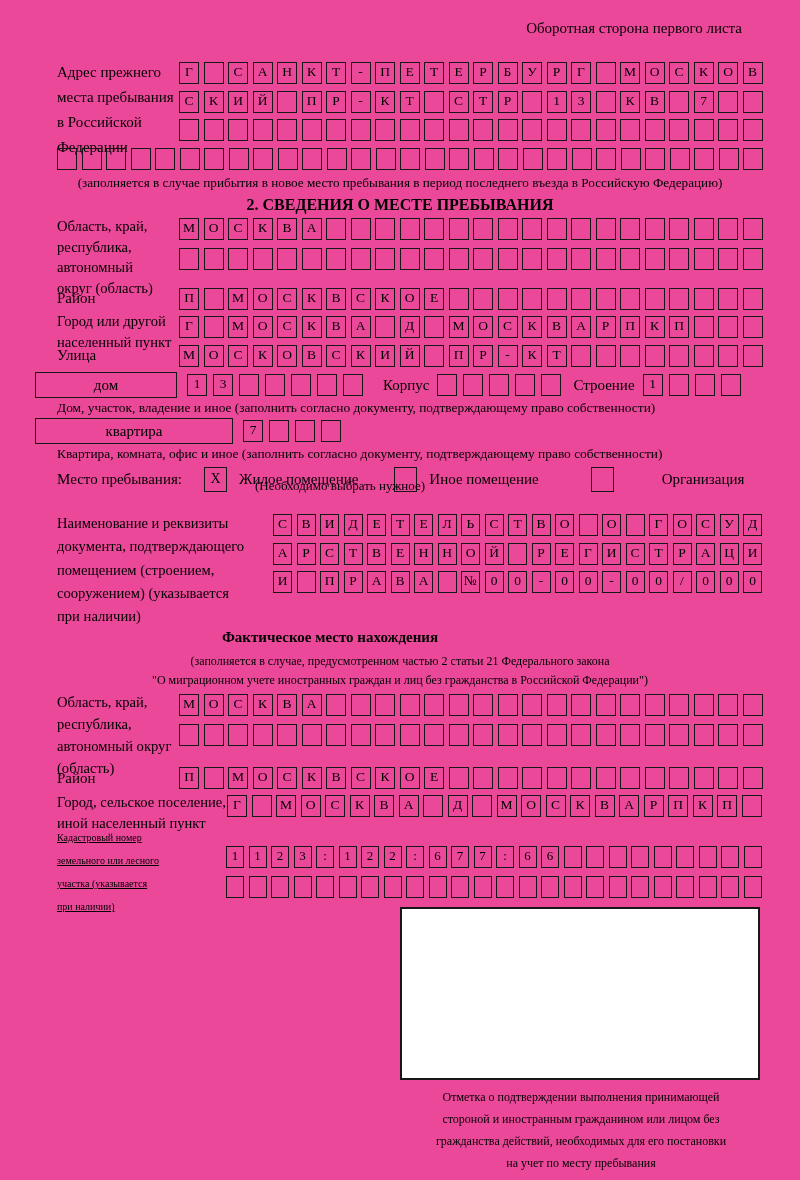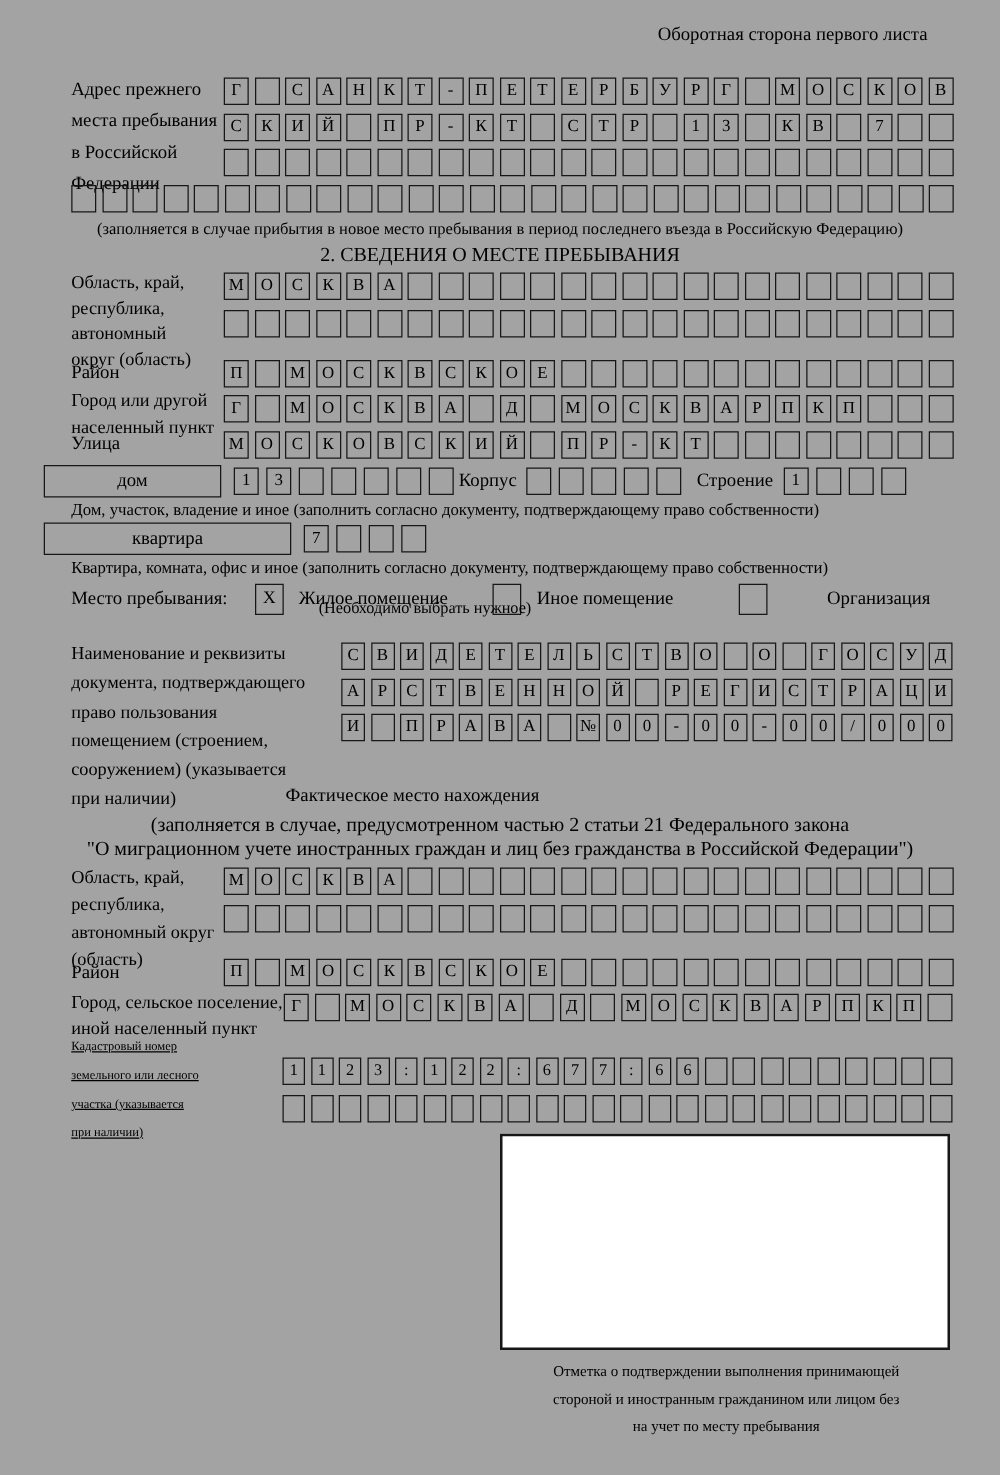--- a/index.html
+++ b/index.html
@@ -1,17 +1,17 @@
 <!DOCTYPE html>
 <html><head>
 <meta charset="utf-8">
 <style>
   html,body{margin:0;padding:0;background:#fff;}
   .page{
-    position:relative;width:800px;height:1180px;background:#a3a3a3;color:#000;
+    position:relative;width:800px;height:1180px;background:#ec4899;color:#000;
     font-family:"Liberation Serif","DejaVu Serif",serif;overflow:hidden;
   }
   .abs{position:absolute;}
   .lbl{font-size:15px;}
   .label-lines div{white-space:nowrap;}
   .cells{display:flex;column-gap:4.5px;}
   .cell{
     box-sizing:border-box;flex:none;width:20px;height:22px;
     border:1.7px solid #171717;font-size:13.5px;line-height:18px;
     text-align:center;font-family:"Liberation Serif","DejaVu Serif",serif;
@@ -20,21 +20,21 @@
   .cells.xs .cell{width:18px;font-size:13px;}
   .cells.wg{column-gap:6px;}
   .rowstack .cells{margin-bottom:6.5px;}
   .rowstack.p30 .cells{margin-bottom:8px;}
   .widebox{
     box-sizing:border-box;border:1.7px solid #171717;height:26px;
     display:flex;align-items:center;justify-content:center;font-size:15px;flex:none;
   }
   .caption{font-size:13.2px;}
   .center{text-align:center;}
-  .bold{font-weight:normal;}
+  .bold{font-weight:bold;}
   .inlineflex{display:flex;align-items:center;}
   .chk{
     box-sizing:border-box;flex:none;width:23px;height:25px;border:1.7px solid #171717;
     font-size:14px;text-align:center;line-height:21px;
   }
   .bigbox{box-sizing:border-box;border:2px solid #171717;background:#fff;}
 </style>
 </head>
 <body>
 
@@ -317,21 +317,21 @@
     <div class="widebox" style="width:142px;margin-right:10px;">дом</div>
     <div class="cells wg">
         <span class="cell">1</span>
         <span class="cell">3</span>
         <span class="cell"></span>
         <span class="cell"></span>
         <span class="cell"></span>
         <span class="cell"></span>
         <span class="cell"></span>
       </div>
-    <div class="lbl" style="margin:0 8px 0 4px;">Корпус</div>
+    <div class="lbl" style="margin:0 8px 0 20px;">Корпус</div>
     <div class="cells wg">
         <span class="cell"></span>
         <span class="cell"></span>
         <span class="cell"></span>
         <span class="cell"></span>
         <span class="cell"></span>
       </div>
     <div class="lbl" style="margin:0 8px 0 12px;">Строение</div>
     <div class="cells wg">
         <span class="cell">1</span>
@@ -360,21 +360,20 @@
     <div class="chk" style="margin-left:36px;"></div>
     <div class="lbl" style="margin-left:12px;">Иное помещение</div>
     <div class="chk" style="margin-left:52px;"></div>
     <div class="lbl" style="margin-left:48px;">Организация</div>
   </div>
   <div class="abs caption center" style="left:130px;top:478px;width:420px;font-size:13px;">(Необходимо выбрать нужное)</div>
 
   <div class="abs lbl label-lines" style="left:57px;top:512px;width:220px;line-height:23.3px;font-size:14.6px;">
       <div>Наименование и реквизиты</div>
       <div>документа, подтверждающего</div>
-      <div>право пользования</div>
       <div>помещением (строением,</div>
       <div>сооружением) (указывается</div>
       <div>при наличии)</div>
     </div>
   <div class="abs rowstack" style="left:273px;top:514px;">
     <div class="cells sm">
         <span class="cell">С</span>
         <span class="cell">В</span>
         <span class="cell">И</span>
         <span class="cell">Д</span>
@@ -438,21 +437,21 @@
         <span class="cell">0</span>
         <span class="cell">0</span>
         <span class="cell">/</span>
         <span class="cell">0</span>
         <span class="cell">0</span>
         <span class="cell">0</span>
       </div>
   </div>
 
   <div class="abs bold center" style="left:0;top:629px;width:660px;font-size:15px;">Фактическое место нахождения</div>
-  <div class="abs center label-lines" style="left:0;top:652px;width:800px;font-size:16px;line-height:18.5px;">
+  <div class="abs center label-lines" style="left:0;top:652px;width:800px;font-size:12px;line-height:18.5px;">
       <div>(заполняется в случае, предусмотренном частью 2 статьи 21 Федерального закона</div>
       <div>"О миграционном учете иностранных граждан и лиц без гражданства в Российской Федерации")</div>
     </div>
 
   <div class="abs lbl label-lines" style="left:57px;top:691px;line-height:22px;font-size:14.6px;">
       <div>Область, край,</div>
       <div>республика,</div>
       <div>автономный округ</div>
       <div>(область)</div>
     </div>
@@ -626,16 +625,17 @@
         <span class="cell"></span>
         <span class="cell"></span>
         <span class="cell"></span>
       </div>
   </div>
 
   <div class="abs bigbox" style="left:400px;top:907px;width:360px;height:173px;"></div>
   <div class="abs center label-lines" style="left:388px;top:1086px;width:386px;font-size:12px;line-height:22px;">
       <div>Отметка о подтверждении выполнения принимающей</div>
       <div>стороной и иностранным гражданином или лицом без</div>
+      <div>гражданства действий, необходимых для его постановки</div>
       <div>на учет по месту пребывания</div>
     </div>
 
 </div>
 
 </body></html>

